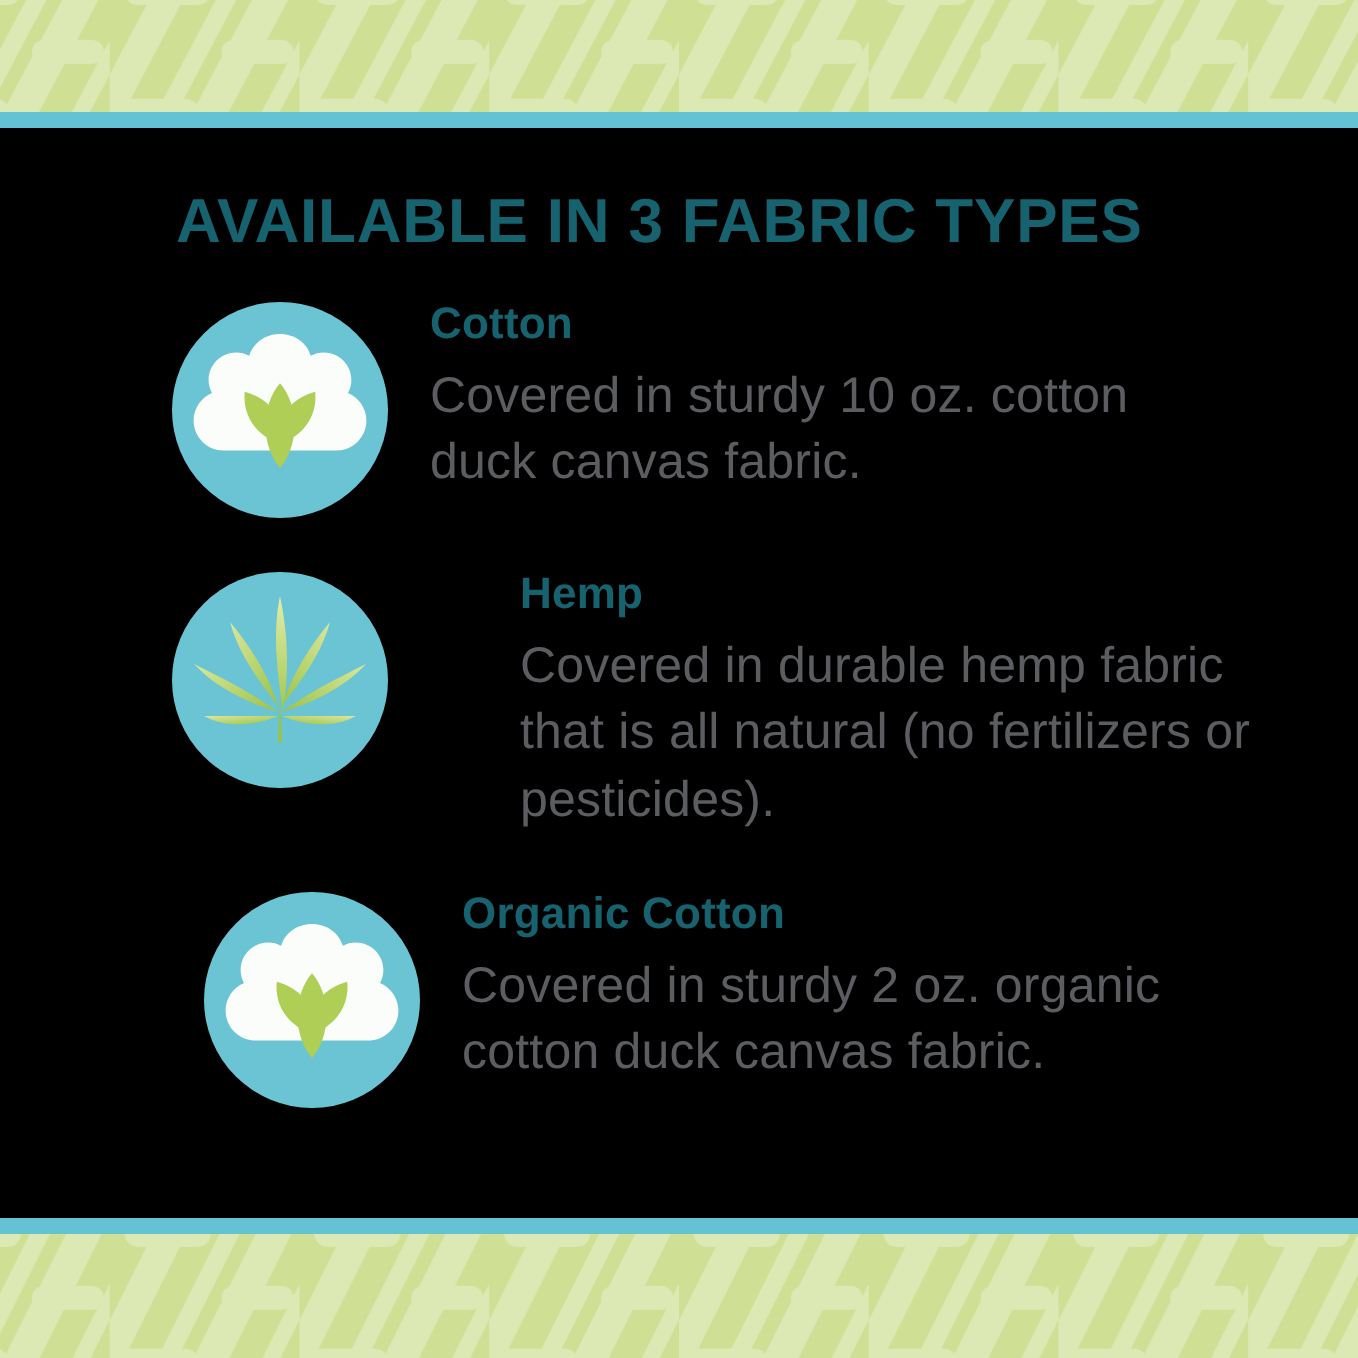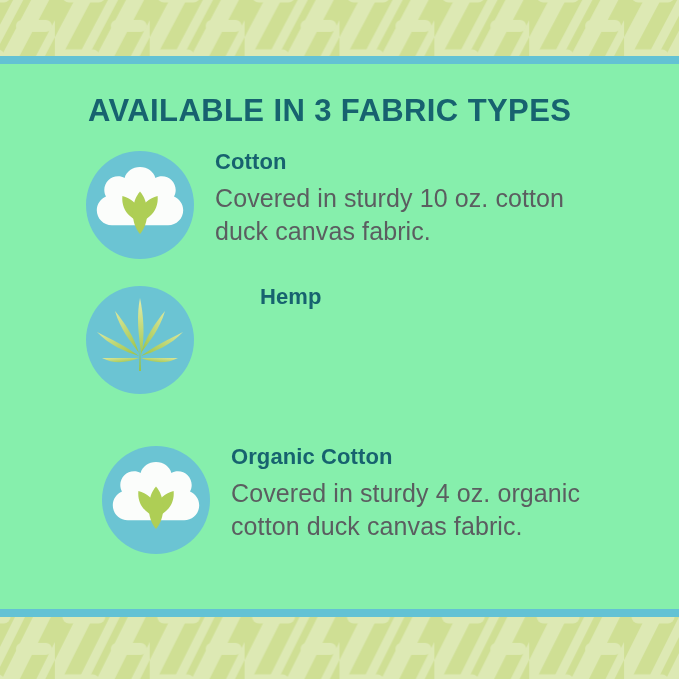--- a/index.html
+++ b/index.html
@@ -12,21 +12,21 @@
     height: 679px;
     overflow: hidden;
     font-family: "Liberation Sans", sans-serif;
     -webkit-font-smoothing: antialiased;
   }
 
   .page {
     position: relative;
     width: 679px;
     height: 679px;
-    background: #86efac;
+    background: #000000;
     overflow: hidden;
   }
 
   
   .band {
     position: absolute;
     left: 0;
     width: 679px;
     overflow: hidden;
   }
@@ -239,20 +239,21 @@
 
             <path d="M12 47 C26 54 42 62 54 71 C41 67 24 60 12 47 z" fill="url(#leafGradL)"></path>
             <path d="M98 47 C84 54 68 62 56 71 C69 67 86 60 98 47 z" fill="url(#leafGradR)"></path>
 
             <path d="M17 73 C29 73 43 73 54 73 C42 78 28 79 17 73 z" fill="url(#leafGradL)"></path>
             <path d="M93 73 C81 73 67 73 56 73 C68 78 82 79 93 73 z" fill="url(#leafGradR)"></path>
           </svg>
         </div>
         <div class="text-slot">
           <div class="item-title">Hemp</div>
+          <div class="item-desc">Covered in durable hemp fabric that is all natural (no fertilizers or pesticides).</div>
         </div>
       </div>
 
       <div class="row row-organic-cotton">
         <div class="icon-slot">
           <svg class="icon-circle" viewBox="0 0 110 110" xmlns="http://www.w3.org/2000/svg">
             <circle cx="55" cy="55" r="54" fill="#6bc4d3"></circle>
             <path d="M55 17
                      c-7.5 0 -13.6 4.6 -15.4 10.9
                      c-1.9 -1.1 -4.1 -1.7 -6.5 -1.7
@@ -279,21 +280,21 @@
               <path d="M55 84
                        c-4.4 -5.0 -7.2 -12.5 -7.2 -21.2
                        c0 -8.7 2.8 -16.2 7.2 -21.2
                        c4.4 5.0 7.2 12.5 7.2 21.2
                        c0 8.7 -2.8 16.2 -7.2 21.2 z"></path>
             </g>
           </svg>
         </div>
         <div class="text-slot">
           <div class="item-title">Organic Cotton</div>
-          <div class="item-desc">Covered in sturdy 4 oz. organic cotton duck canvas fabric.</div>
+          <div class="item-desc">Covered in sturdy 2 oz. organic cotton duck canvas fabric.</div>
         </div>
       </div>
 
     </div>
   </div>
 
   <div class="band band-bottom">
     <div class="band-rule"></div>
     <div class="band-green">
       <svg class="weave" viewBox="0 0 760 150" preserveAspectRatio="none" xmlns="http://www.w3.org/2000/svg">

